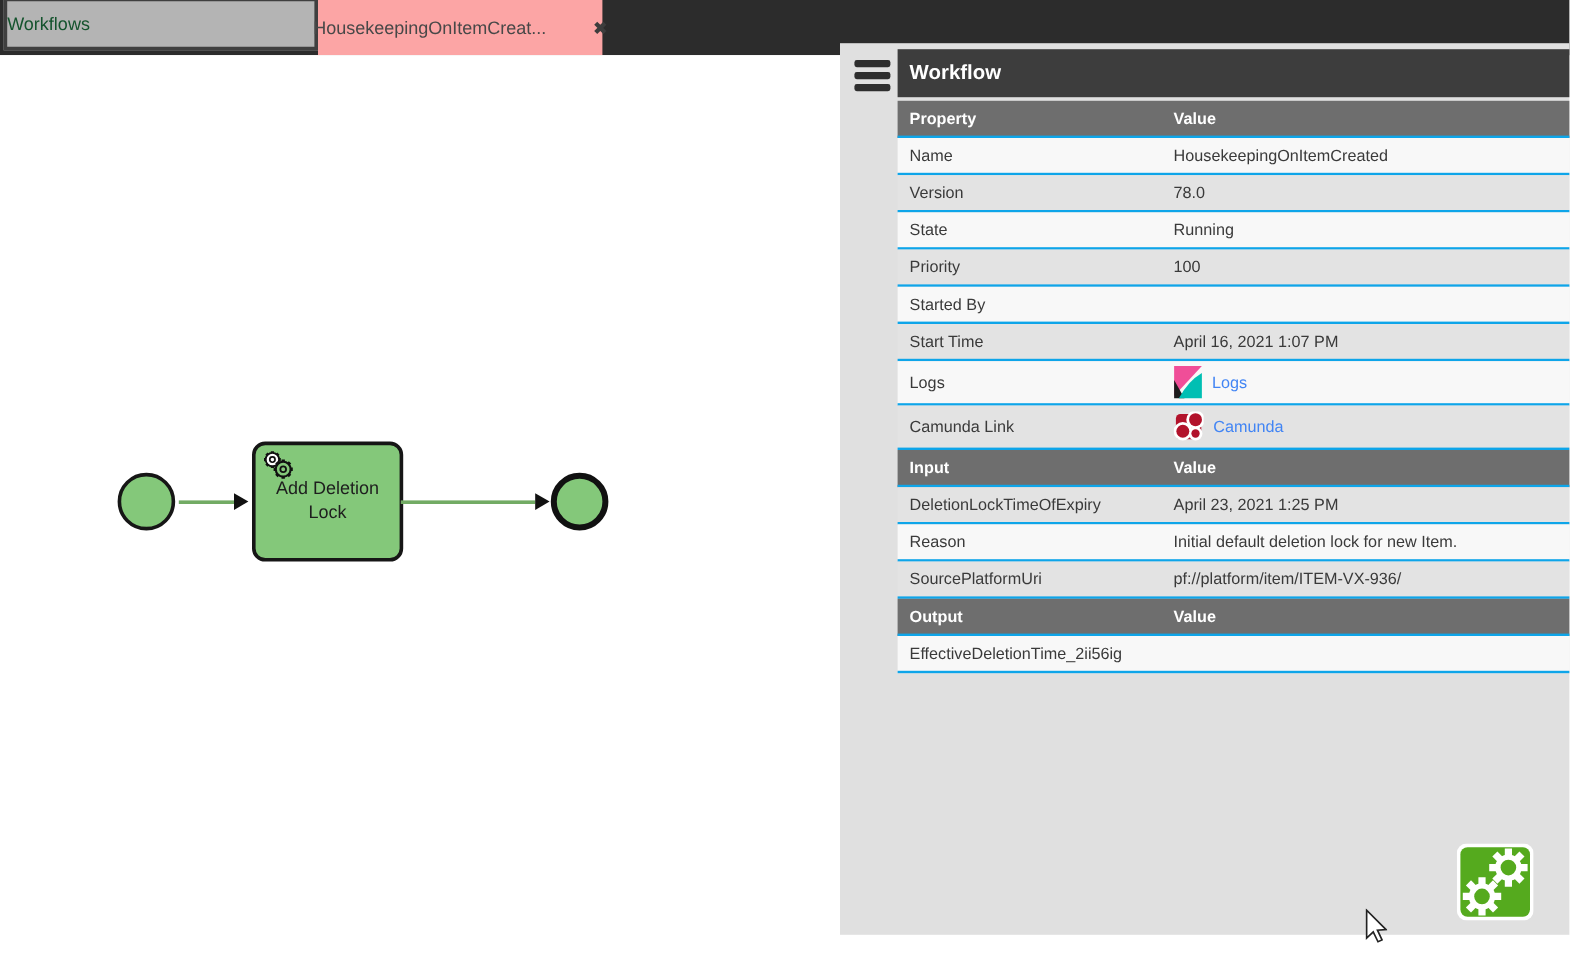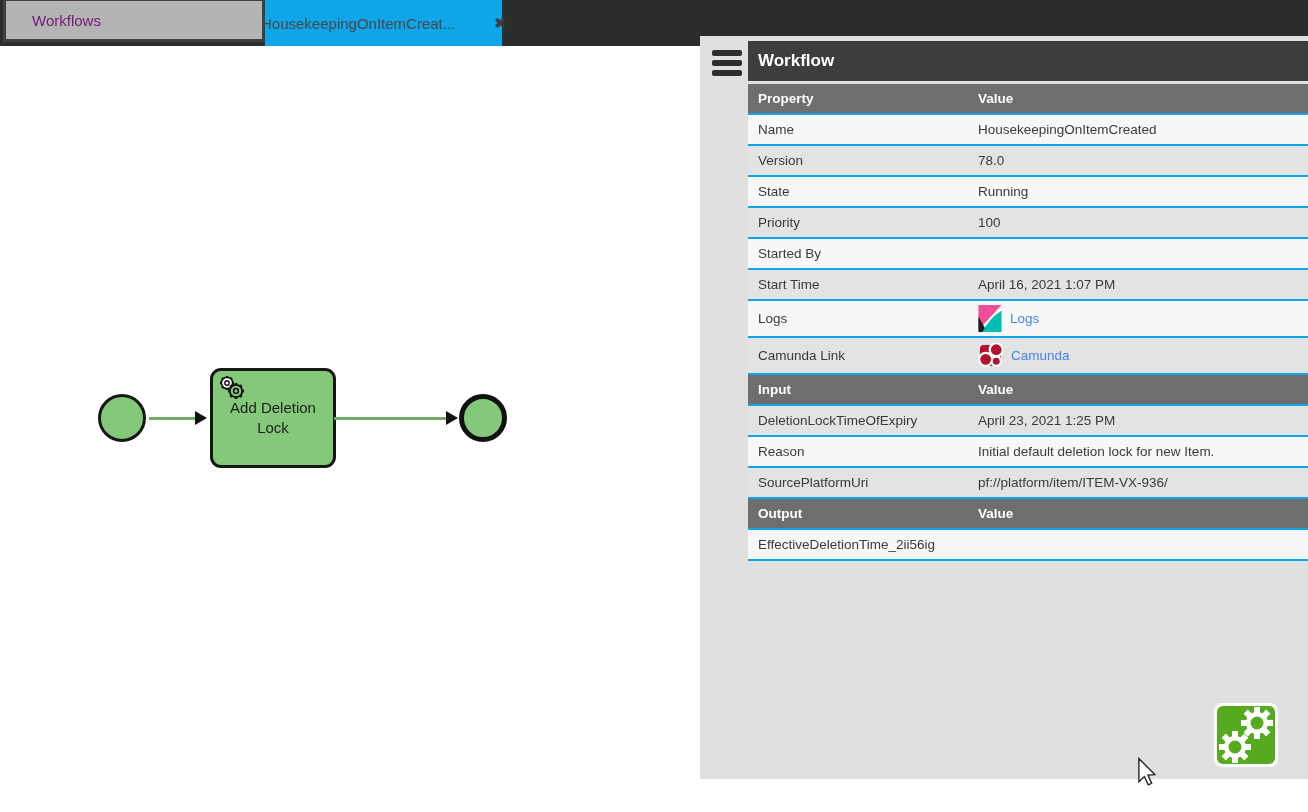--- a/index.html
+++ b/index.html
@@ -3,24 +3,24 @@
 <meta charset="utf-8">
 <style>
   * { margin:0; padding:0; box-sizing:border-box; }
   html,body { width:1308px; height:812px; background:#fff; overflow:hidden;
               font-family:"Liberation Sans", sans-serif; position:relative; }
 
   
   .tabbar { position:absolute; left:0; top:0; width:1308px; height:46px; background:#2c2c2c; }
   .tab-inactive { position:absolute; left:3px; top:0; width:262px; height:42px;
                   background:#b4b4b4; border:3px solid #3f3f3f; border-top-width:1px;
-                  display:flex; align-items:center; padding-left:26px;
-                  color:#701a75; font-size:15px; cursor:default; }
+                  display:flex; align-items:center; 
+                  color:#14532d; font-size:15px; cursor:default; }
   .tab-active { position:absolute; left:265px; top:0; width:237px; height:46px;
-                background:#0ea5e9; display:flex; align-items:center; justify-content:center;
+                background:#fca5a5; display:flex; align-items:center; justify-content:center;
                 color:#484848; font-size:15px;gap:36px; }
   .tab-close { font-size:14px; font-weight:bold; color:#3d3d3d; margin-left:3px; cursor:pointer; }
 
   
   .canvas { position:absolute; left:0; top:46px; width:700px; height:766px; background:#ffffff; }
   .start-event { position:absolute; left:98px; top:348px; width:48px; height:48px;
                  border:3px solid #161616; border-radius:50%; background:#84c87a; }
   .end-event { position:absolute; left:459px; top:348px; width:48px; height:48px;
                border:5px solid #111111; border-radius:50%; background:#84c87a; }
   .flow { position:absolute; height:0; border-top:3px solid #72ab64; }

